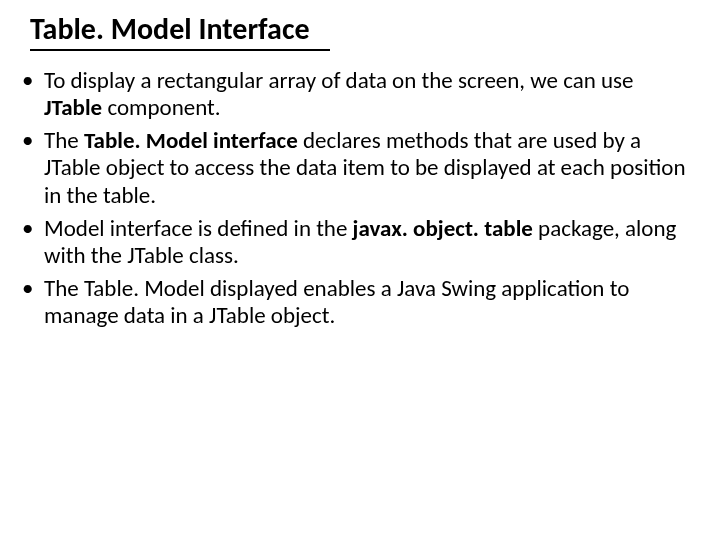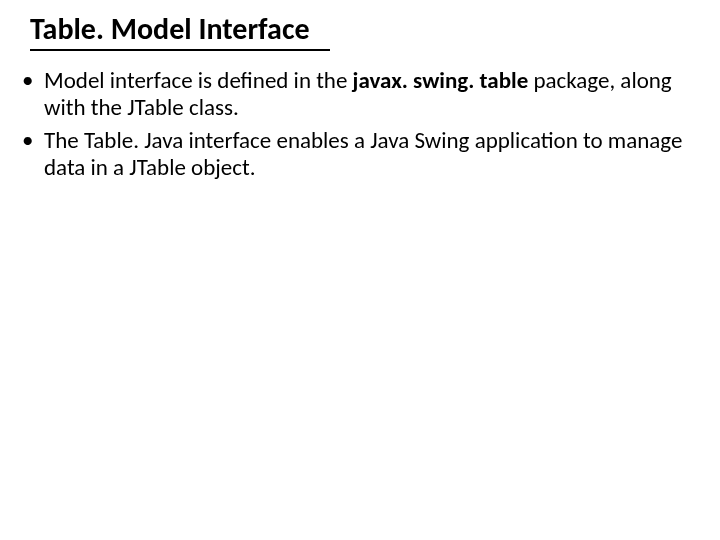--- a/index.html
+++ b/index.html
@@ -46,19 +46,25 @@
     }
     .b { font-weight: 700; }
   </style>
 </head>
 <body>
 
 <div class="slide">
   <div class="title">Table. Model Interface</div>
   <ul class="bullets">
     <li>
-      <span>Model interface is defined in the </span><span class="b">javax. swing. table</span><span> package, along with the JTable class.</span>
+      <span>To display a rectangular array of data on the screen, we can use </span><span class="b">JTable</span><span> component.</span>
     </li>
     <li>
-      <span>The Table. Java interface enables a Java Swing application to manage data in a JTable object.</span><span class="b"></span><span></span>
+      <span>The </span><span class="b">Table. Model interface</span><span> declares methods that are used by a JTable object to access the data item to be displayed at each position in the table.</span>
+    </li>
+    <li>
+      <span>Model interface is defined in the </span><span class="b">javax. object. table</span><span> package, along with the JTable class.</span>
+    </li>
+    <li>
+      <span>The Table. Model displayed enables a Java Swing application to manage data in a JTable object.</span><span class="b"></span><span></span>
     </li>
   </ul>
 </div>
 
 </body></html>

